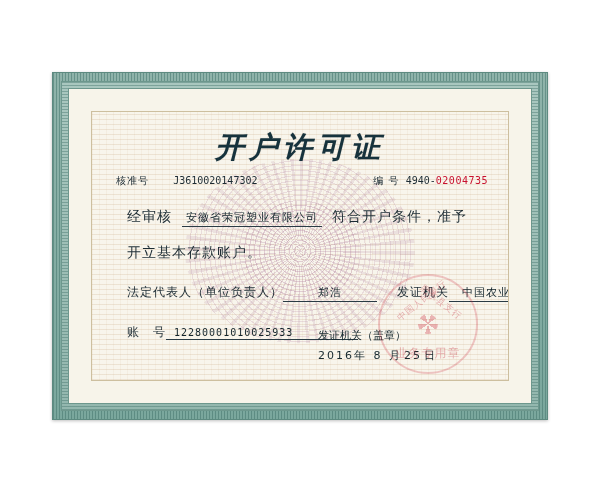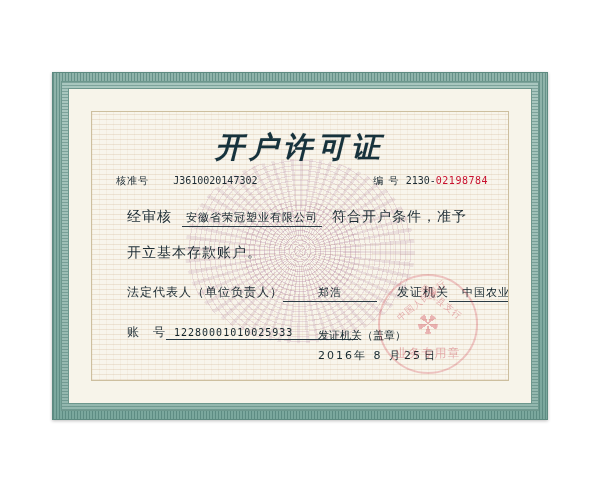--- a/index.html
+++ b/index.html
@@ -276,21 +276,21 @@
 
           <div class="title">开户许可证</div>
 
           <div class="row-no">
             <div class="approve-no">
               <span class="lbl">核准号</span>
               <span class="val">J3610020147302</span>
             </div>
             <div class="serial">
               <span class="lbl">编 号</span>
-              <span class="pre">2130-</span><span class="red">02198784</span>
+              <span class="pre">4940-</span><span class="red">02004735</span>
             </div>
           </div>
 
           <div class="body-line l1">
             <span>经审核</span><span class="gap"></span><span class="underline u-company">安徽省荣冠塑业有限公司</span><span class="gap"></span><span>符合开户条件，准予</span>
           </div>
 
           <div class="body-line l2">
             <span>开立基本存款账户。</span>
           </div>

